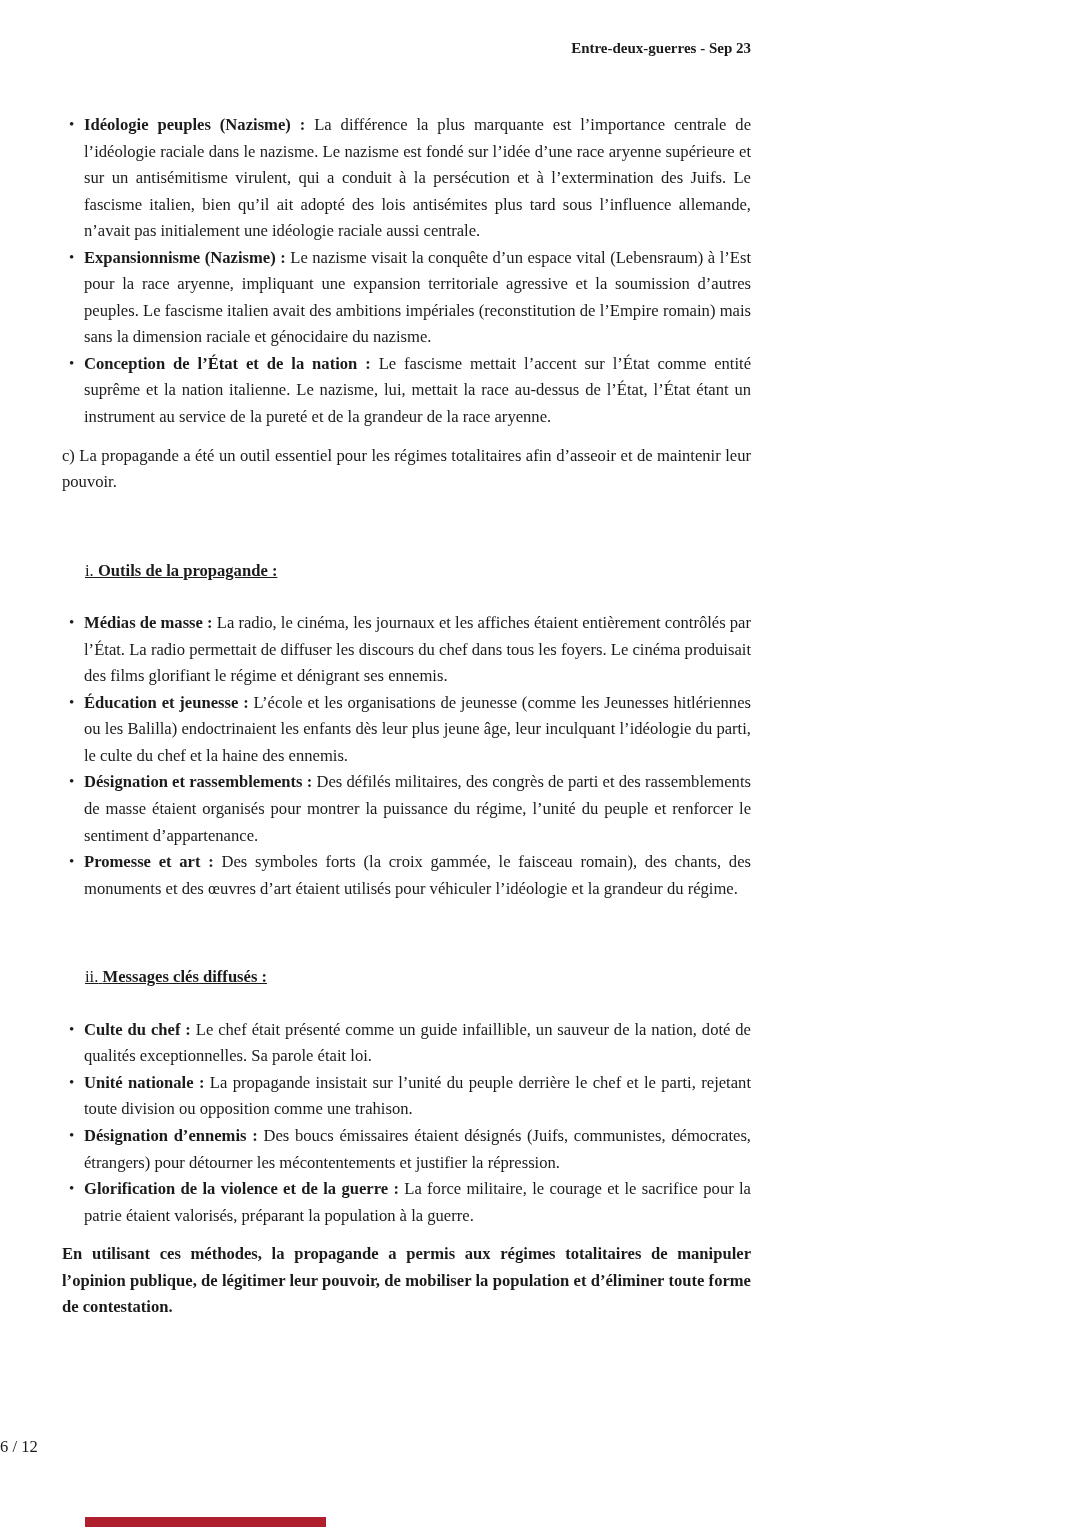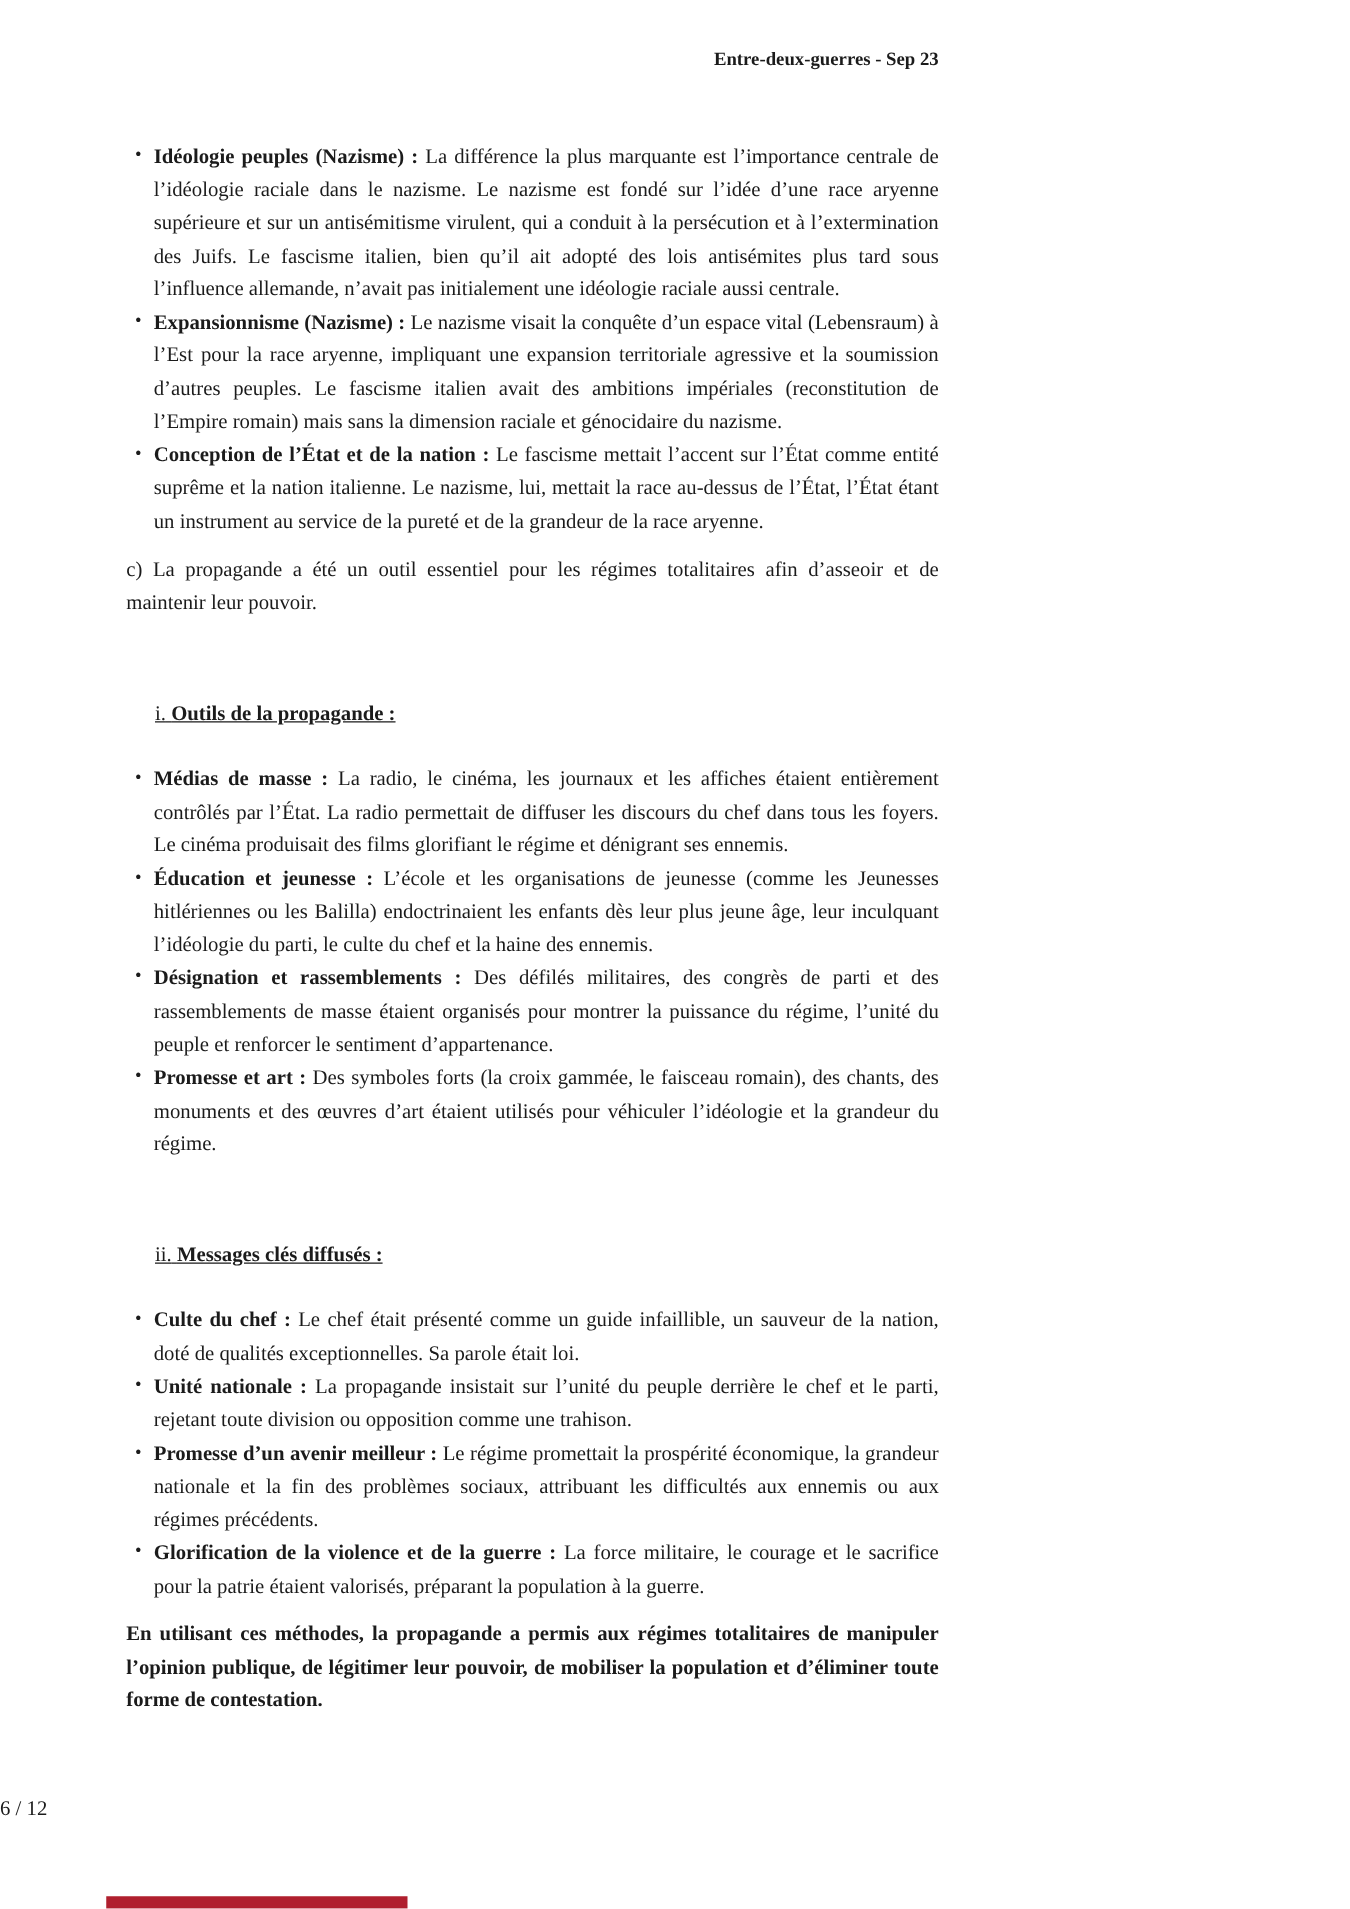--- a/index.html
+++ b/index.html
@@ -2,21 +2,21 @@
 <html><head>
 <meta charset="utf-8">
 <style>
   html, body { margin: 0; padding: 0; background: #ffffff; }
   .page {
     position: relative;
     width: 872px;
     height: 1527px;
     background: #ffffff;
     box-sizing: border-box;
-    padding: 36px 121px 0 101px;
+    padding: 36px 121px 0 62px;
     font-family: "Liberation Serif", "DejaVu Serif", serif;
     font-size: 16.6px;
     line-height: 1.6;
     color: #1b1b1b;
     overflow: hidden;
   }
   .running-header {
     text-align: right;
     font-weight: bold;
     font-size: 15px;
@@ -122,22 +122,22 @@
     <ul class="doc-list list-after-heading">
       <li>
         <span class="lead">Culte du chef :</span>
         <span>Le chef était présenté comme un guide infaillible, un sauveur de la nation, doté de qualités exceptionnelles. Sa parole était loi.</span>
       </li>
       <li>
         <span class="lead">Unité nationale :</span>
         <span>La propagande insistait sur l’unité du peuple derrière le chef et le parti, rejetant toute division ou opposition comme une trahison.</span>
       </li>
       <li>
-        <span class="lead">Promesse d’un avenir meilleur :</span>
-        <span>Le régime promettait la prospérité économique, la grandeur nationale et la fin des problèmes sociaux, attribuant les difficultés aux ennemis ou aux régimes précédents.</span>
+        <span class="lead">Désignation d’ennemis :</span>
+        <span>Des boucs émissaires étaient désignés (Juifs, communistes, démocrates, étrangers) pour détourner les mécontentements et justifier la répression.</span>
       </li>
       <li>
         <span class="lead">Glorification de la violence et de la guerre :</span>
         <span>La force militaire, le courage et le sacrifice pour la patrie étaient valorisés, préparant la population à la guerre.</span>
       </li>
     </ul>
 
     <p class="para closing">En utilisant ces méthodes, la propagande a permis aux régimes totalitaires de manipuler l’opinion publique, de légitimer leur pouvoir, de mobiliser la population et d’éliminer toute forme de contestation.</p>
 
   </div>

